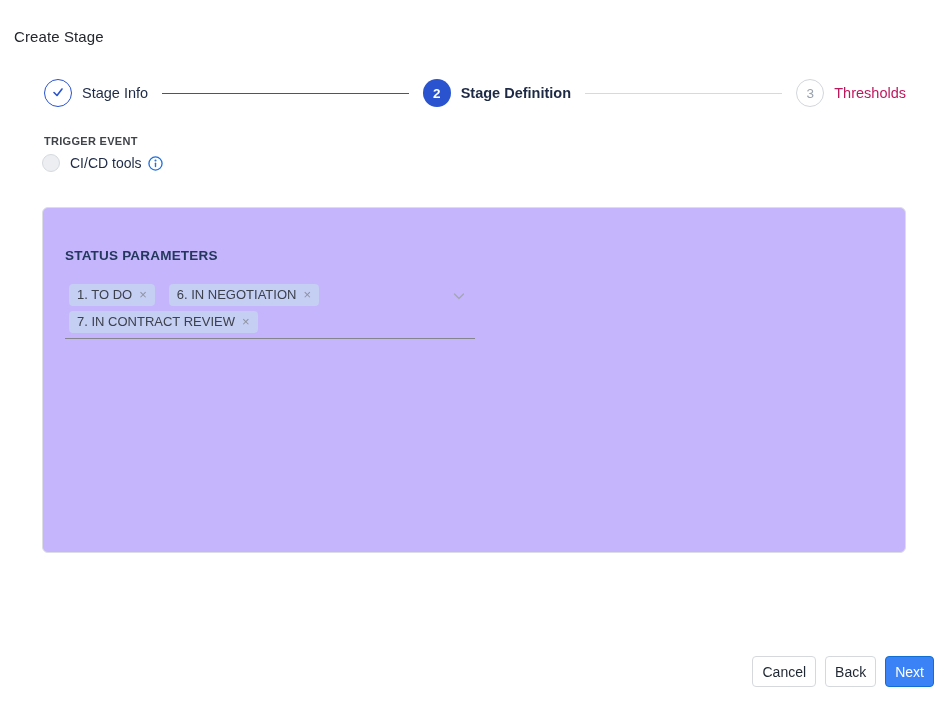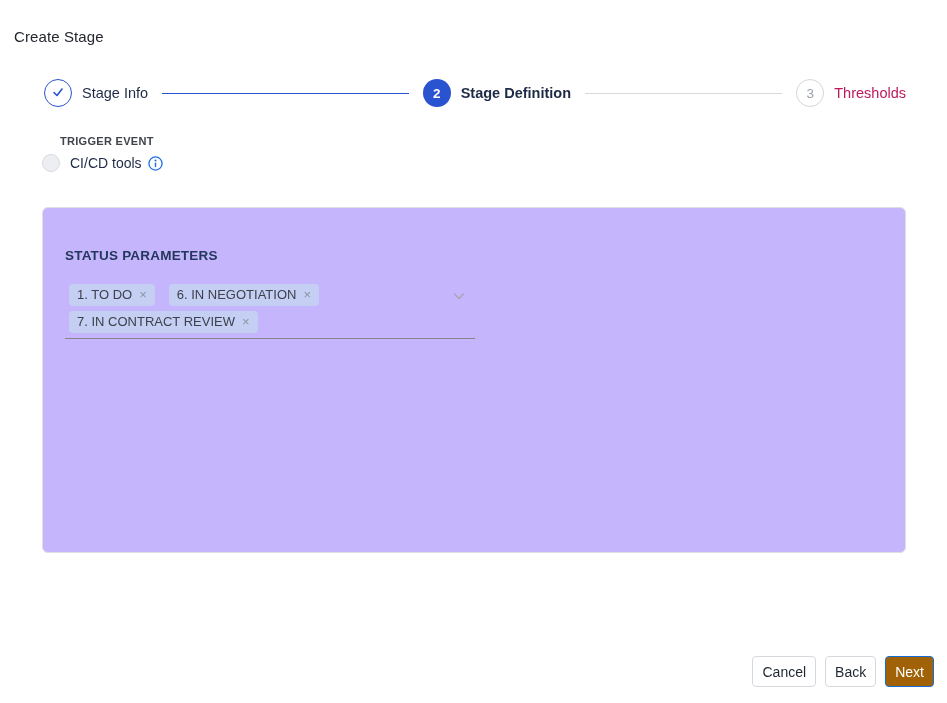--- a/index.html
+++ b/index.html
@@ -33,21 +33,21 @@
   .step-label { font-size: 14.5px; color: #1e2a45; white-space: nowrap; }
   .step-label.completed { font-weight: 500; }
   .step-label.active { font-weight: 700; }
   .step-label.upcoming { font-weight: 400; color: #be185d; }
   .connector { height: 0; margin: 0 14px; }
   .connector.done { flex-grow: 1.25; border-top: 1.5px solid #2a53cf; }
   .connector.todo { flex-grow: 1; border-top: 1px solid #d7d9dd; }
 
   
   .trigger-label {
-    position: absolute; left: 60px; top: 135px;
+    position: absolute; left: 44px; top: 135px;
     font-size: 11px; font-weight: 700; color: #3f434a; letter-spacing: 0.3px;
   }
   .radio-row {
     position: absolute; left: 42px; top: 154px;
     display: flex; align-items: center; gap: 16px;
   }
   .radio-option { display: inline-flex; align-items: center; gap: 10px; cursor: pointer; }
   .radio-circle { width: 18px; height: 18px; border-radius: 50%; flex: none; }
   .radio-circle.selected { background: #2a53cf; }
   .radio-circle.unselected { background: #eceef2; border: 1px solid #d6dade; }
@@ -85,21 +85,21 @@
     position: absolute; top: 656px; right: 13px;
     display: flex; gap: 9px;
   }
   .btn {
     height: 31px; border-radius: 4px; font-size: 14px;
     display: inline-flex; align-items: center; justify-content: center;
     padding: 0 9px; cursor: pointer;
     font-family: "Liberation Sans", sans-serif;
   }
   .btn.secondary { background: #ffffff; border: 1px solid #d5d9de; color: #1f2733; }
-  .btn.primary { background: #a16207; border: 1px solid #106ed4; color: #ffffff; }
+  .btn.primary { background: #3b82f6; border: 1px solid #106ed4; color: #ffffff; }
 </style>
 </head>
 <body>
 
 <div class="page-title">Create Stage</div>
 
 <div class="stepper">
   <div class="step">
     <div class="step-circle completed">
       <span class="icon">

